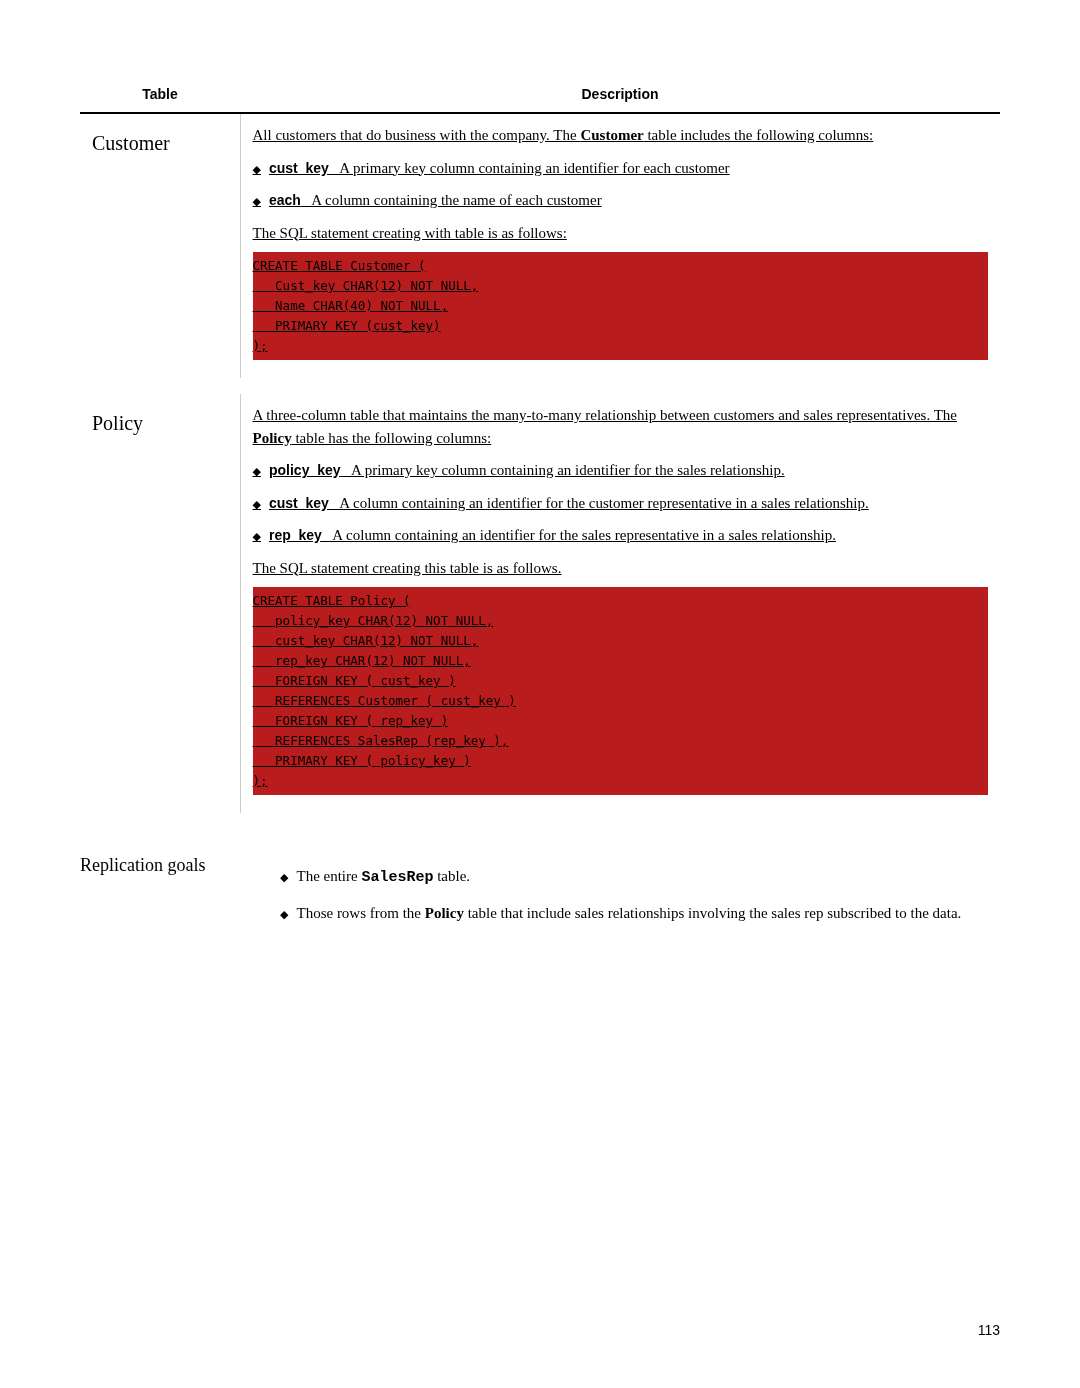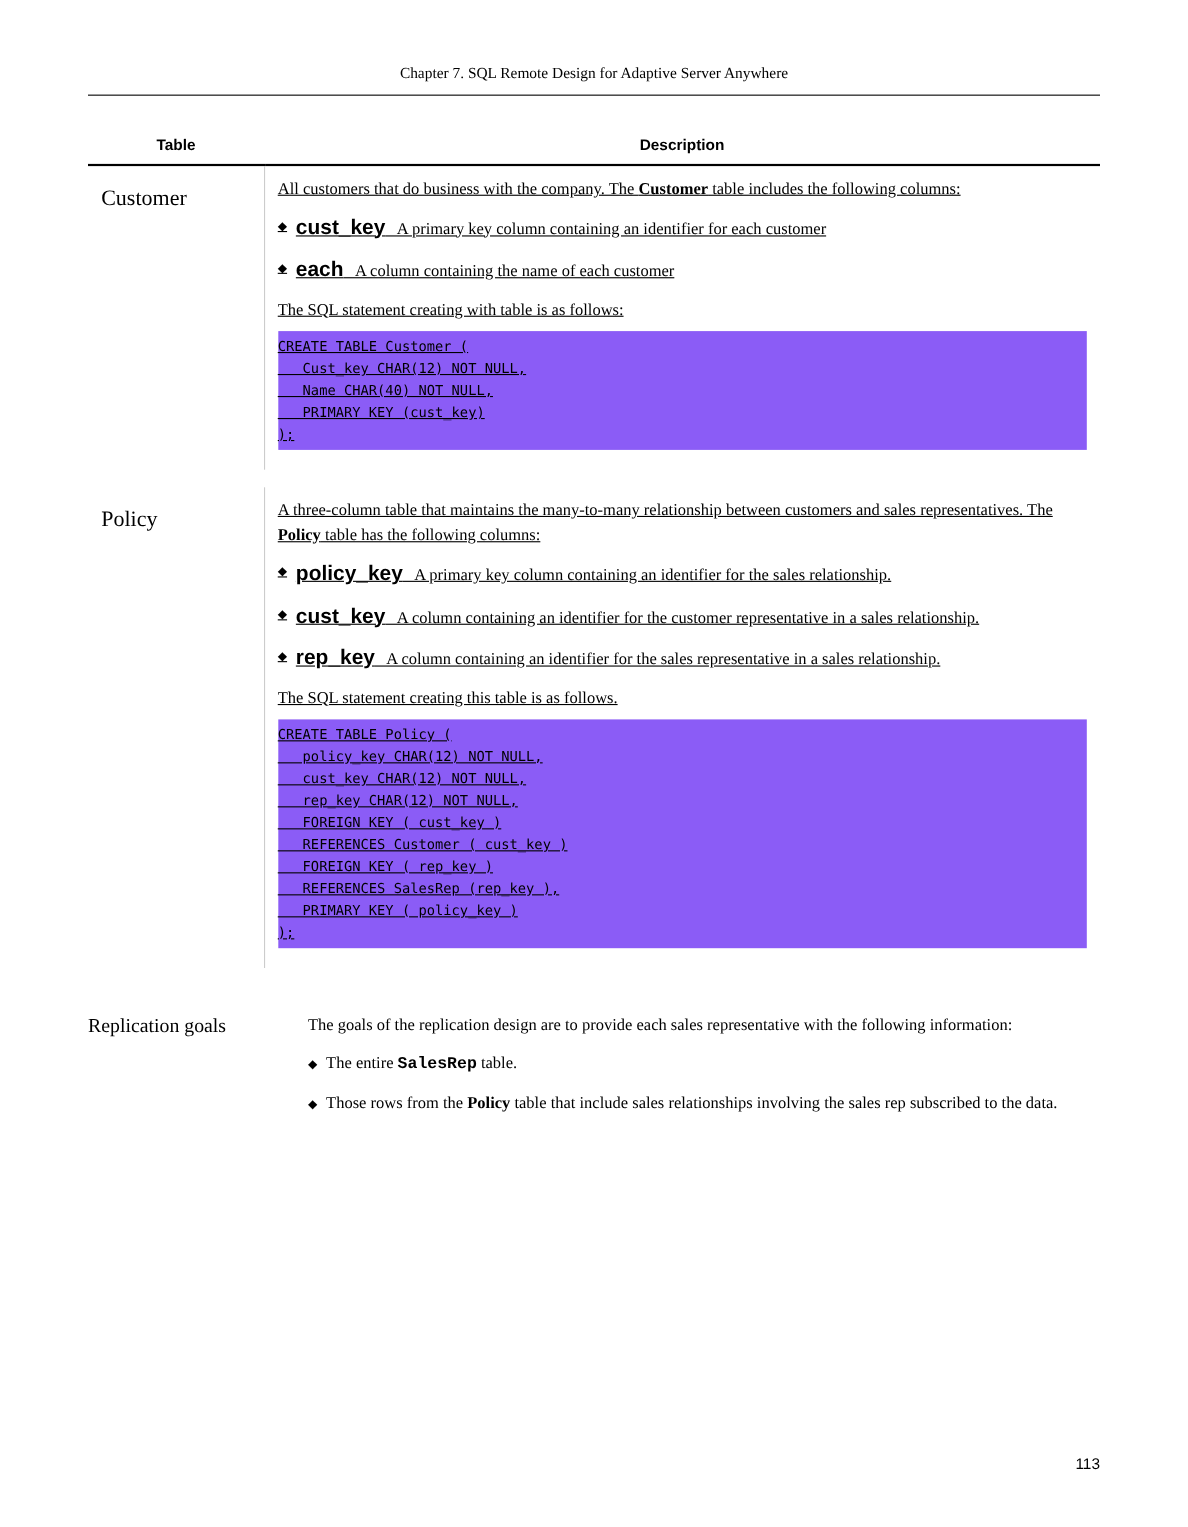--- a/index.html
+++ b/index.html
@@ -89,27 +89,27 @@
     .bullet-diamond {
       font-size: 11px;
       margin-right: 8px;
       margin-top: 4px;
       flex-shrink: 0;
     }
 
     .bold-term {
       font-family: Arial, Helvetica, sans-serif;
       font-weight: bold;
-      font-size: 19px;
+      font-size: 14px;
     }
 
     .code-block {
       font-family: "Courier New", Courier, monospace;
       font-size: 12.5px;
-      background: #8b5cf6;
+      background: #b91c1c;
       margin: 8px 0 8px 0;
       padding: 4px 0;
       line-height: 1.6;
       color: #000;
     }
 
     .sql-stmt-intro {
       margin-top: 10px;
       margin-bottom: 4px;
     }
@@ -170,23 +170,20 @@
     .policy-text {
       font-family: "Times New Roman", Times, serif;
       font-weight: bold;
     }
   </style>
 </head>
 <body>
 
 <div class="page">
 
-  <div class="chapter-header">
-    <span>Chapter 7.  SQL Remote Design for Adaptive Server Anywhere</span>
-  </div>
 
   <table class="main-table">
     <thead>
       <tr>
         <th>Table</th>
         <th>Description</th>
       </tr>
     </thead>
     <tbody>
 
@@ -263,21 +260,20 @@
 );</pre>
           </div>
         </td>
       </tr>
     </tbody>
   </table>
 
   <div class="replication-section">
     <div class="rep-label">Replication goals</div>
     <div class="rep-content">
-      <p>The goals of the replication design are to provide each sales representative with the following information:</p>
 
       <ul class="rep-bullets">
         <li>
           <span class="bullet-diamond">◆</span>
           <span>The entire <span class="salesrep-text">SalesRep</span> table.</span>
         </li>
         <li>
           <span class="bullet-diamond">◆</span>
           <span>Those rows from the <span class="policy-text">Policy</span> table that include sales relationships involving the sales rep subscribed to the data.</span>
         </li>

